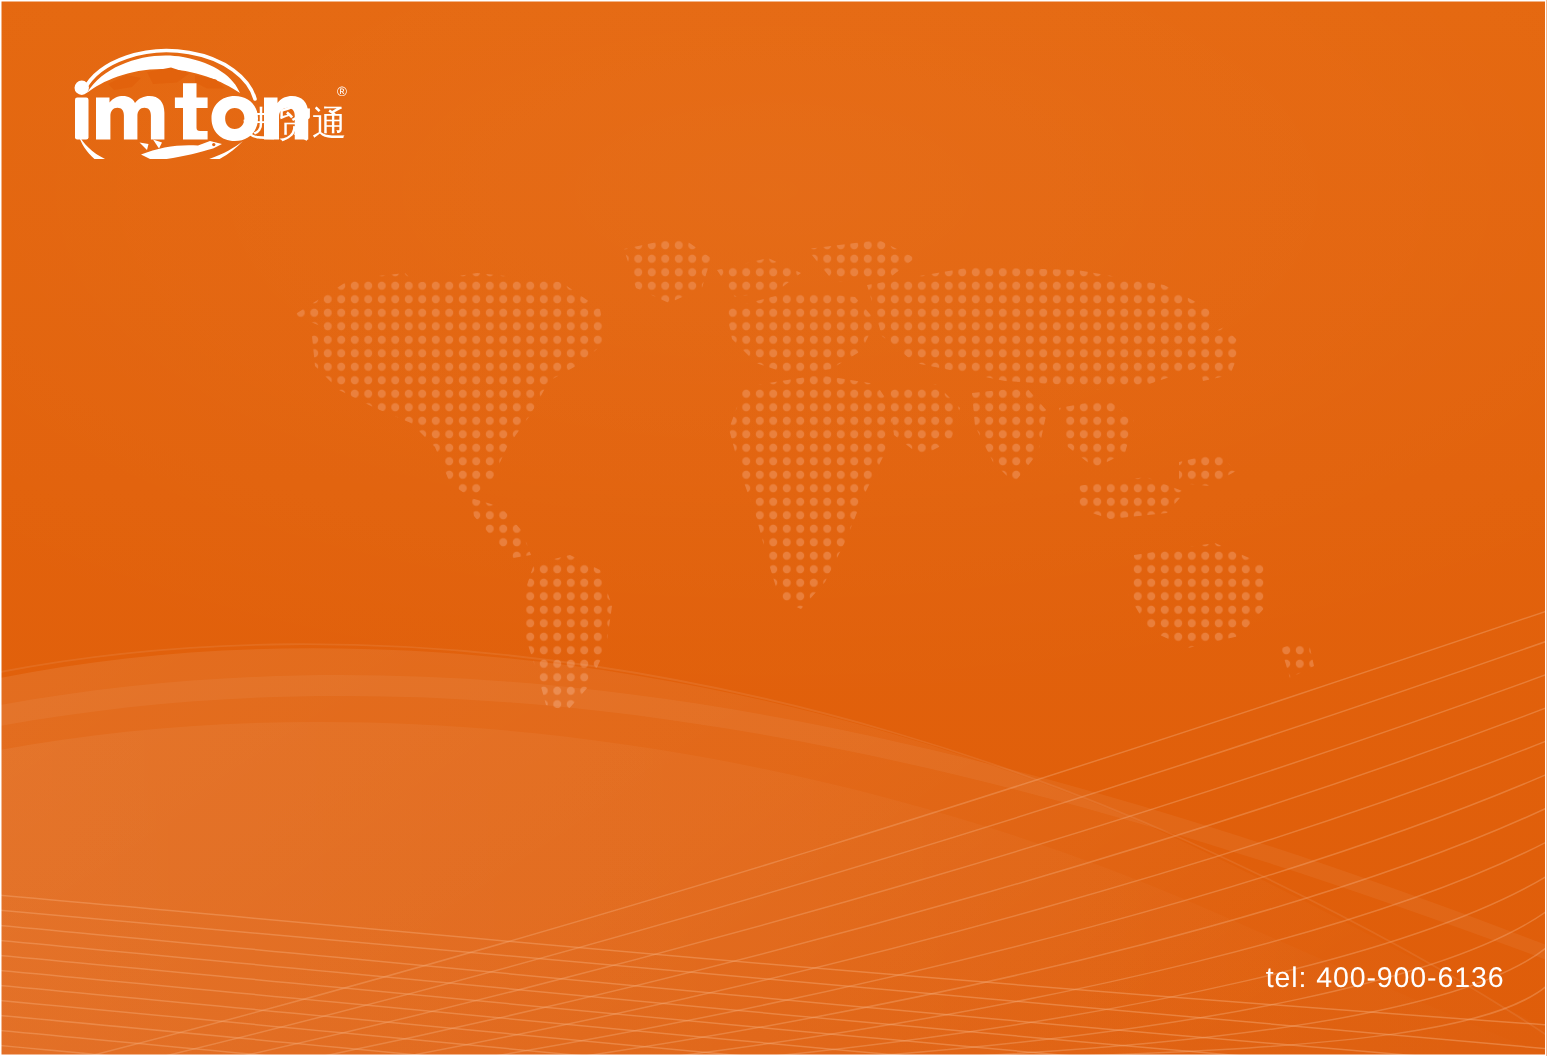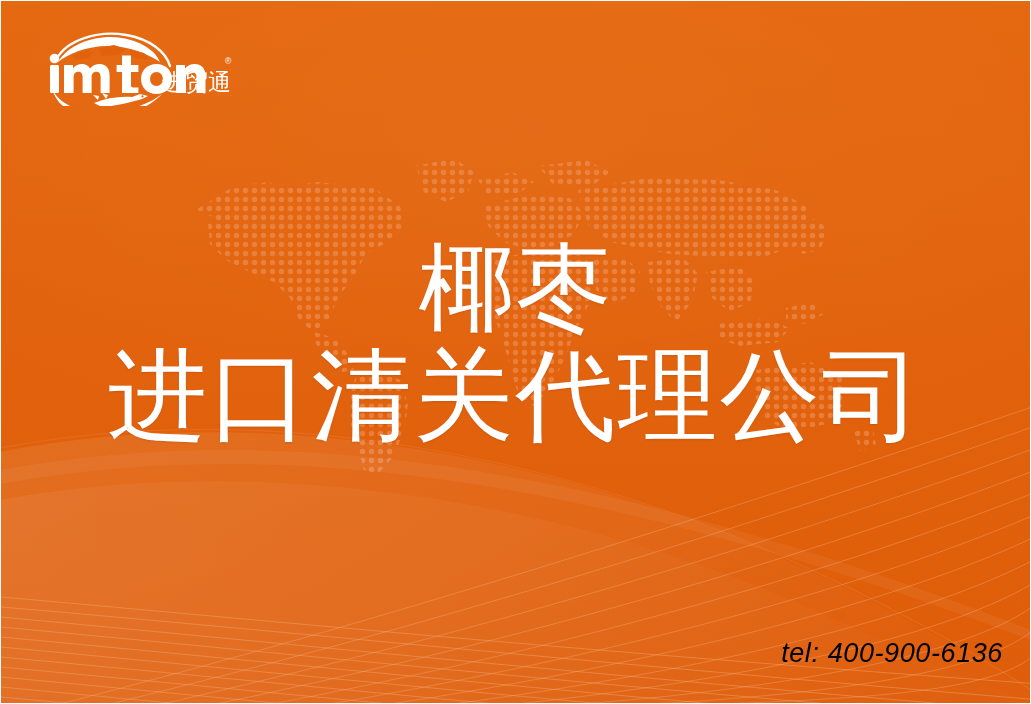--- a/index.html
+++ b/index.html
@@ -90,27 +90,26 @@
     letter-spacing: 2px;
     font-family: "DejaVu Sans", "Liberation Sans", sans-serif;
     text-shadow: 0 1px 2px rgba(120,45,0,0.18);
   }
 
   
   #tel {
     position: absolute;
     right: 28px;
     bottom: 36px;
-    color: #000000;
-    font-size: 27px;
+    color: #ffffff;
+    font-size: 19px;
     line-height: 30px;
     letter-spacing: 0.6px;
     font-family: "Liberation Sans", "DejaVu Sans", sans-serif;
     white-space: nowrap;
-    font-style: italic;
   }
 
   
   #frame {
     position: absolute;
     inset: 0;
     border: 1px solid #ffffff;
     pointer-events: none;
   }
 </style>
@@ -285,21 +284,17 @@
                  C 116 73, 98 82, 76 85 C 46 89, 22 78, 16 57 Z"></path>
         <path d="M58 71 C 70 66, 84 64, 96 65 L104 62 L112 64 L106 67
                  C 96 70, 80 74, 66 75 Z"></path>
         <path d="M62 68 L57 63 L63 64 Z"></path>
         <path d="M70 67 L66 61 L72 63 Z"></path>
         <circle cx="106.5" cy="64.4" r="1.1" fill="#e2620c"></circle>
       </g>
     </svg>
   </div>
 
-  <div id="headline">
-    <div class="hl-line1">椰枣</div>
-    <div class="hl-line2">进口清关代理公司</div>
-  </div>
 
   <div id="tel">tel: 400-900-6136</div>
 
   <div id="frame"></div>
 </div>
 
 </body></html>

